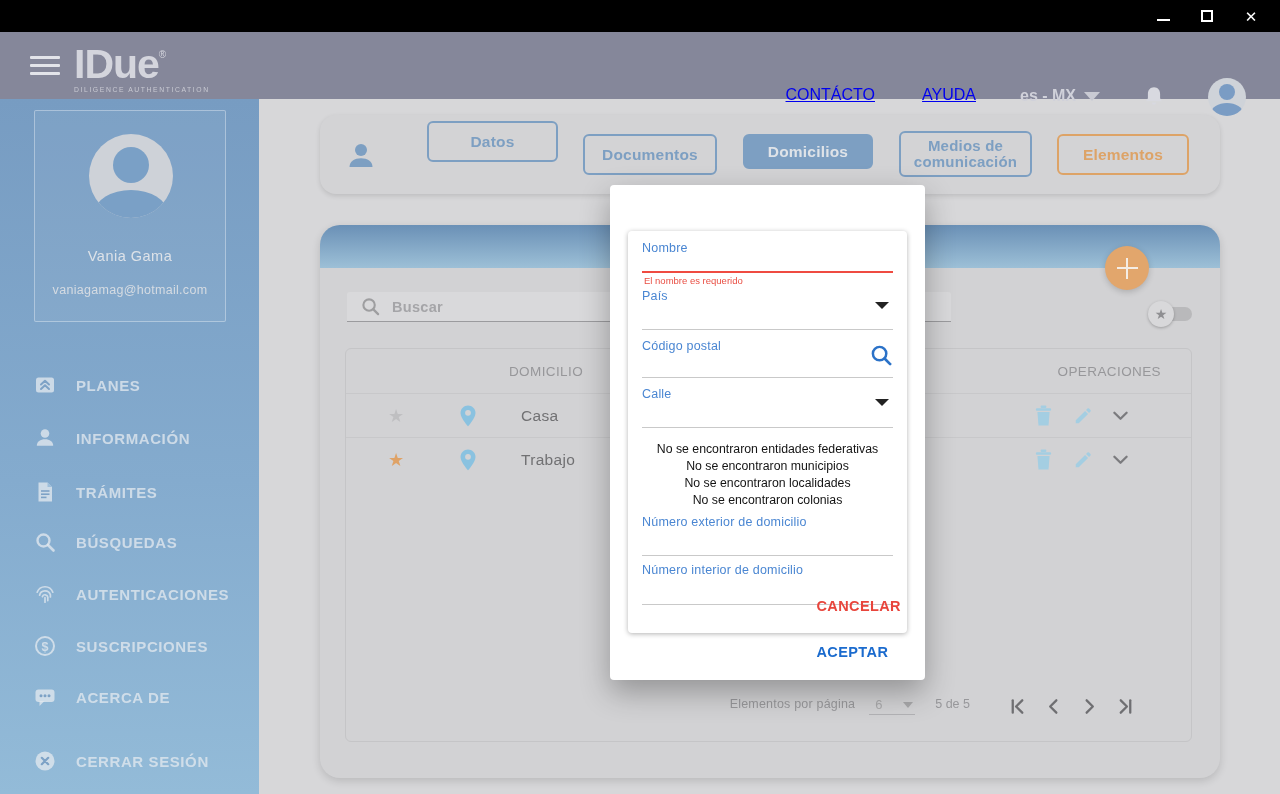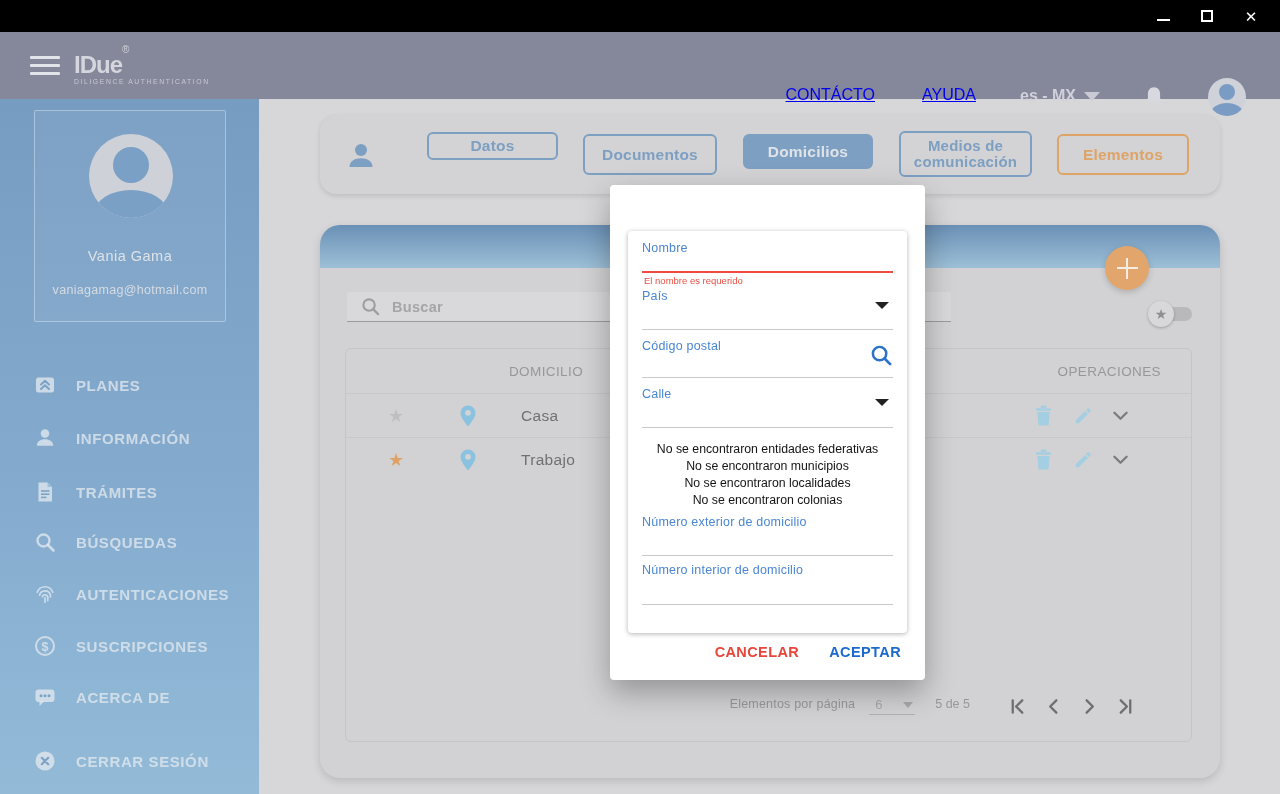--- a/index.html
+++ b/index.html
@@ -12,21 +12,21 @@
   .wc { width:30px; height:22px; display:flex; align-items:center; justify-content:center; cursor:default; }
   .wc-min { width:13px; height:2px; background:#fff; margin-top:8px; }
   .wc-max { width:12px; height:12px; border:2px solid #fff; }
   .wc-close { color:#fff; font-size:15px; line-height:1; }
 
   
   .appbar { position:absolute; left:0; top:32px; width:1280px; height:67px; background:#85879a; display:flex; align-items:center; }
   .hamburger { position:absolute; left:30px; top:24px; width:30px; height:19px; display:flex; flex-direction:column; justify-content:space-between; cursor:pointer; }
   .hamburger span { display:block; height:3px; background:#e3e4ea; border-radius:1px; }
   .logo { position:absolute; left:74px; top:12px; color:#d4d5dd; }
-  .logo-main { font-size:24px; font-weight:bold; letter-spacing:-1px; line-height:1; }
+  .logo-main { font-size:41px; font-weight:bold; letter-spacing:-1px; line-height:1; }
   .logo-reg { font-size:10px; vertical-align:20px; letter-spacing:0; }
   .logo-sub { font-size:6.8px; letter-spacing:1.6px; margin-top:1px; color:#c9cad3; }
   .nav-contact { position:absolute; right:405px; top:54px; }
   .nav-help { position:absolute; right:304px; top:54px; }
   .nav-lang { position:absolute; right:180px; top:55px; display:flex; align-items:center; gap:8px; color:#d0d1da; font-size:16px; font-weight:bold; cursor:pointer; }
   .caret-down-light { width:0; height:0; border-left:8px solid transparent; border-right:8px solid transparent; border-top:9px solid #c9cad3; }
   .bell-wrap { position:absolute; right:116px; top:54px; cursor:pointer; }
   .avatar-hd { position:absolute; right:34px; top:46px; width:38px; height:38px; border-radius:50%; background:#cfd3d9; overflow:hidden; cursor:pointer; }
   .avatar-hd .head { position:absolute; left:11px; top:6px; width:16px; height:16px; border-radius:50%; background:#7a9cc4; }
   .avatar-hd .body { position:absolute; left:3px; top:25px; width:32px; height:20px; border-radius:50%; background:#7a9cc4; }
@@ -40,21 +40,21 @@
   .profile-name { position:absolute; left:0; top:137px; width:100%; text-align:center; color:#dde2e8; font-size:14.5px; letter-spacing:0.5px; }
   .profile-email { position:absolute; left:0; top:172px; width:100%; text-align:center; color:#d5dbe2; font-size:12.5px; letter-spacing:0.3px; }
   .side-item { position:absolute; left:34px; width:215px; height:26px; display:flex; align-items:center; gap:20px; color:rgba(226,232,238,0.78); cursor:pointer; }
   .side-item .lbl { font-size:15px; font-weight:bold; letter-spacing:0.6px; white-space:nowrap; }
   .side-item svg { flex:0 0 auto; }
 
   
   .tabbar { position:absolute; left:320px; top:115px; width:900px; height:79px; background:#d3d3d5; border-radius:16px; box-shadow:0 2px 5px rgba(0,0,0,0.12); }
   .tab-person { position:absolute; left:346px; top:141px; }
   .tab-btn { position:absolute; border:2px solid #7d9fc2; border-radius:6px; color:#7d9fc2; font-weight:bold; font-size:15.5px; display:flex; align-items:center; justify-content:center; text-align:center; cursor:pointer; background:transparent; font-family:"Liberation Sans",sans-serif; letter-spacing:0.2px; }
-  .tab-datos { left:427px; top:132px; width:131px; height:28px; }
+  .tab-datos { left:427px; top:121px; width:131px; height:41px; }
   .tab-docs { left:583px; top:134px; width:134px; height:41px; }
   .tab-domic { left:743px; top:134px; width:130px; height:35px; background:#7d9fc2; color:#dfe3e8; border-color:#7d9fc2; }
   .tab-medios { left:899px; top:131px; width:133px; height:46px; line-height:1.1; font-size:15px; }
   .tab-carpetas { left:1057px; top:134px; width:132px; height:41px; border-color:#dda367; color:#dda367; }
 
   .content-card { position:absolute; left:320px; top:225px; width:900px; height:553px; background:#d2d2d4; border-radius:20px; box-shadow:0 3px 8px rgba(0,0,0,0.14); }
   .card-grad { position:absolute; left:0; top:0; width:900px; height:43px; border-radius:20px 20px 0 0; background:linear-gradient(180deg,#6a90b6 0%, #9dc0d7 100%); }
   .fab { position:absolute; left:785px; top:21px; width:44px; height:44px; border-radius:50%; background:#e2a66c; display:flex; align-items:center; justify-content:center; cursor:pointer; box-shadow:0 2px 6px rgba(0,0,0,0.18); }
   .fab .plus-v { position:absolute; width:2.5px; height:21px; background:#f4ede5; }
   .fab .plus-h { position:absolute; width:21px; height:2.5px; background:#f4ede5; }
@@ -94,21 +94,21 @@
   .modal { position:absolute; left:610px; top:185px; width:315px; height:495px; background:#fff; border-radius:4px; box-shadow:0 12px 30px rgba(0,0,0,0.3); }
   .modal-title { position:absolute; left:20px; top:12px; font-size:20.5px; font-weight:bold; color:#1b6bce; letter-spacing:0.2px; }
   .form-card { position:absolute; left:18px; top:46px; width:279px; height:402px; background:#fff; border-radius:4px; box-shadow:0 1px 5px rgba(0,0,0,0.3); }
   .flabel { position:absolute; left:14px; color:#4a86d2; font-size:12.5px; letter-spacing:0.2px;text-align:center; }
   .fline { position:absolute; left:14px; width:251px; height:1px; background:#c9c9c9; }
   .fline-red { position:absolute; left:14px; width:251px; height:1.5px; background:#ef4b41; }
   .ferror { position:absolute; left:16px; color:#e94f44; font-size:9.5px; }
   .fcaret { position:absolute; right:18px; width:0; height:0; border-left:7px solid transparent; border-right:7px solid transparent; border-top:7px solid #222; cursor:pointer; }
   .fsearch { position:absolute; right:14px; cursor:pointer; }
   .fmsgs { position:absolute; left:0; top:210px; width:100%; text-align:center; color:#141414; font-size:12.3px; line-height:17px; }
-  .modal-actions { position:absolute; right:24px; bottom:20px; display:flex; gap:30px; }
+  .modal-actions { position:absolute; right:24px; bottom:20px; display:flex; gap:30px;flex-direction:column; }
   .btn-cancel { color:#e8453c; font-weight:bold; font-size:14.5px; letter-spacing:0.4px; cursor:pointer; }
   .btn-accept { color:#1b6bce; font-weight:bold; font-size:14.5px; letter-spacing:0.4px; cursor:pointer; }
 </style>
 </head>
 <body>
 
 <div id="page">
 
   <div class="titlebar">
     <div class="wc">

